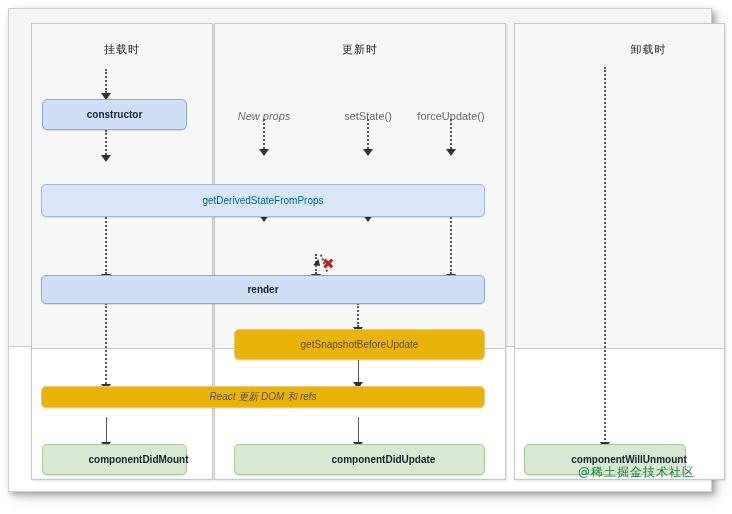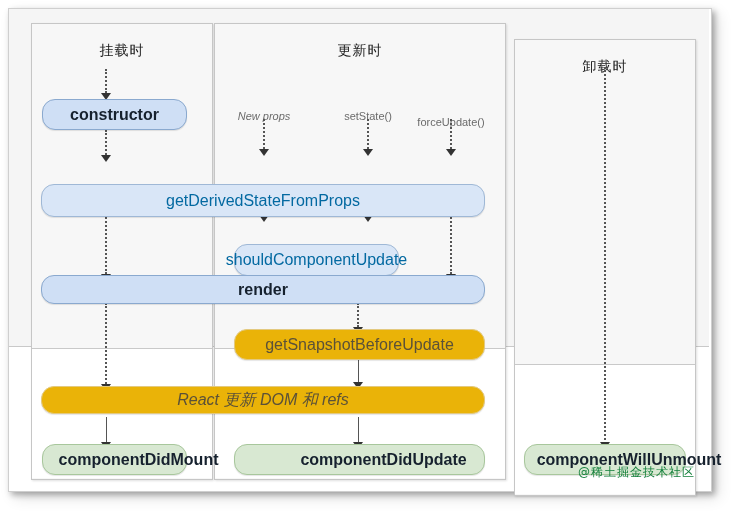--- a/index.html
+++ b/index.html
@@ -31,45 +31,45 @@
 
   
   .panel{
     position:absolute;
     background:#f7f7f7;
     border:1px solid #c6c6c6;
     box-shadow:1px 1px 2px rgba(0,0,0,0.12);
   }
   .panel-mount{left:22px;top:14px;width:180px;height:455px;}
   .panel-update{left:205px;top:14px;width:290px;height:455px;}
-  .panel-unmount{left:505px;top:30px;width:180px;height:455px;}
+  .panel-unmount{left:505px;top:14px;width:180px;height:455px;padding-left:29px;}
 
   
   .panel-lower-white{
     position:absolute;left:0;top:324px;width:100%;height:130px;
     background:#ffffff;
   }
   .panel-divline{
     position:absolute;left:0;top:324px;width:100%;height:0;
     border-top:1px solid #c9c9c9;
   }
 
   .col-title{
     position:absolute;width:100%;text-align:center;top:18px;
-    font-size:14px;color:#1a1a1a;font-weight:400;
+    font-size:11px;color:#1a1a1a;font-weight:400;
     letter-spacing:1px;
     font-family:"DejaVu Sans","Liberation Sans",sans-serif;
   }
 
   
   .node{
     position:absolute;
-    border-radius:13px;
+    border-radius:5px;
     display:flex;align-items:center;justify-content:center;
-    font-size:16px;
+    font-size:10px;
     box-sizing:border-box;
     box-shadow:0 1px 1px rgba(0,0,0,0.10);
   }
   .node.blue{background:#cfdff5;border:1px solid #8aa9cf;color:#2b3b52;}
   .node.blue-soft{background:#d9e6f7;border:1px solid #9fb8d6;color:#0369a1;margin-top:27px;}
   .node.yellow{background:#eab308;border:1px solid #e3c97f;color:#5b5138;}
   .node.green{background:#d8e8d2;border:1px solid #a8c79c;color:#2d3a2a;padding-left:48px;}
   .node.bold{font-weight:bold;color:#16212e;}
   .node.italic{font-style:italic;}
 
@@ -146,21 +146,21 @@
     </div>
 
     <div class="panel panel-unmount">
       <div class="panel-lower-white"></div>
       <div class="panel-divline"></div>
       <div class="col-title">卸载时</div>
     </div>
 
     <div class="trigger italic" style="left:255px;top:101px;">New props</div>
     <div class="trigger" style="left:359px;top:101px;">setState()</div>
-    <div class="trigger" style="left:442px;top:101px;margin-top:6px;">forceUpdate()</div>
+    <div class="trigger" style="left:442px;top:101px;">forceUpdate()</div>
 
     <div class="dotline" style="left:96px;top:60px;height:24px;"></div>
     <div class="arrowhead" style="left:97px;top:84px;"></div>
 
     <div class="dotline" style="left:96px;top:121px;height:25px;"></div>
     <div class="arrowhead" style="left:97px;top:146px;"></div>
 
     <div class="dotline" style="left:96px;top:181px;height:84px;"></div>
     <div class="arrowhead" style="left:97px;top:265px;"></div>
 
@@ -203,27 +203,26 @@
     <div class="solidline" style="left:349px;top:408px;height:27px;"></div>
     <div class="arrowhead" style="left:349px;top:433px;"></div>
 
     <div class="dotline" style="left:595px;top:58px;height:377px;"></div>
     <div class="arrowhead" style="left:596px;top:433px;"></div>
 
     <div class="node blue bold" style="left:33px;top:90px;width:145px;height:31px;">constructor</div>
 
     <div class="node blue-soft" style="left:32px;top:148px;width:444px;height:33px;">getDerivedStateFromProps</div>
 
-    <div class="node blue-soft" style="left:225px;top:208px;width:165px;height:32px;">shouldComponentUpdate</div>
 
     <div class="node blue bold" style="left:32px;top:266px;width:444px;height:29px;">render</div>
 
     <div class="node yellow" style="left:225px;top:320px;width:251px;height:31px;">getSnapshotBeforeUpdate</div>
 
-    <div class="node yellow italic" style="left:32px;top:377px;width:444px;height:28px;">React 更新 DOM 和 refs</div>
+    <div class="node yellow italic" style="left:32px;top:377px;width:444px;height:22px;">React 更新 DOM 和 refs</div>
 
     <div class="node green bold" style="left:33px;top:435px;width:145px;height:31px;">componentDidMount</div>
 
     <div class="node green bold" style="left:225px;top:435px;width:251px;height:31px;">componentDidUpdate</div>
 
     <div class="node green bold" style="left:515px;top:435px;width:162px;height:31px;">componentWillUnmount</div>
 
     <div class="watermark">@稀土掘金技术社区</div>
   </div>
 </div>

